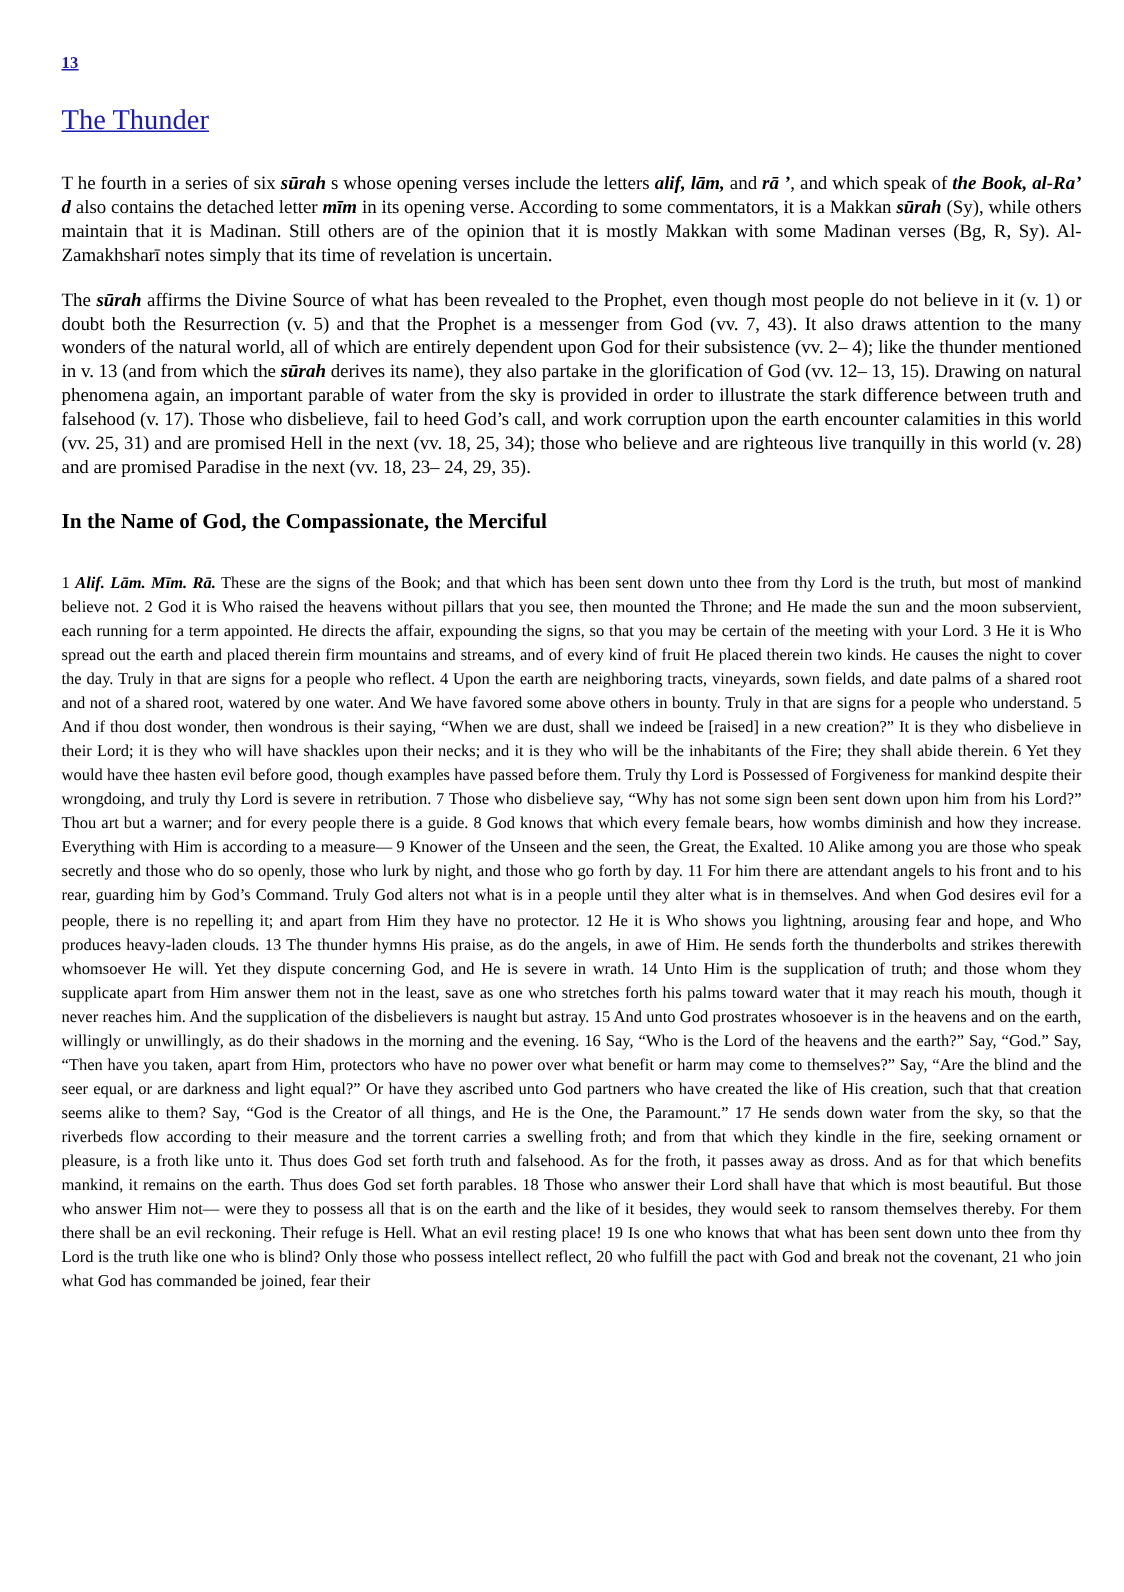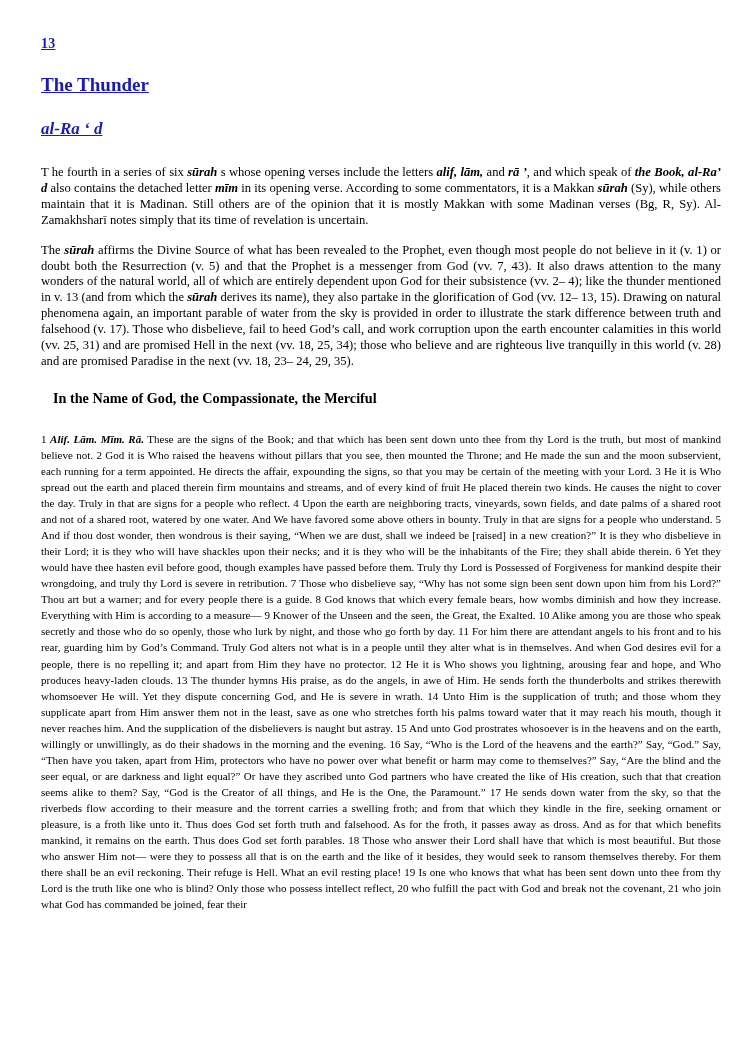--- a/index.html
+++ b/index.html
@@ -17,28 +17,28 @@
   .page {
     position: relative;
     width: 749px;
     height: 1061px;
     box-sizing: border-box;
     padding: 36px 28px 0 41px;
   }
   .chapter-number {
     color: #1b1bb3;
     font-weight: bold;
-    font-size: 14px;
+    font-size: 11px;
     text-decoration: underline;
     margin: 0 0 22px 0;
     letter-spacing: 0.2px;
   }
   .chapter-title {
     color: #1b1bb3;
-    font-weight: bold;
+    font-weight: normal;
     font-size: 19px;
     text-decoration: underline;
     margin: 0 0 23px 0;
   }
   .chapter-title-ar {
     color: #1b1bb3;
     font-weight: bold;
     font-style: italic;
     font-size: 17px;
     text-decoration: underline;
@@ -47,41 +47,40 @@
   .intro-para {
     font-size: 12.6px;
     line-height: 15.9px;
     text-align: justify;
     margin: 0 0 14px 0;
     hyphens: none;
   }
   .basmala {
     font-weight: bold;
     font-size: 14.2px;
-    margin: 20px 0 24px 12px;
+    margin: 20px 0 24px 0;
     line-height: 17px;
   }
   .verse-body {
     font-size: 11px;
     line-height: 16.05px;
     text-align: justify;
     margin: 0;
   }
   i { font-style: italic; font-weight: bold; }
 </style>
 </head>
 <body>
 
 <div class="page">
 
   <div class="chapter-number">13</div>
 
   <div class="chapter-title">The Thunder</div>
 
-  <div class="chapter-title-ar">al-Ra ‘ d</div>
 
   <p class="intro-para"><span>T he fourth in a series of six </span><i>sūrah</i><span> s whose opening verses include the letters </span><i>alif, lām,</i><span> and </span><i>rā ’</i><span>, and which speak of </span><i>the Book, al-Ra’ d</i><span> also contains the detached letter </span><i>mīm</i><span> in its opening verse. According to some commentators, it is a Makkan </span><i>sūrah</i><span> (Sy), while others maintain that it is Madinan. Still others are of the opinion that it is mostly Makkan with some Madinan verses (Bg, R, Sy). Al-Zamakhsharī notes simply that its time of revelation is uncertain.</span></p>
 
   <p class="intro-para"><span>The </span><i>sūrah</i><span> affirms the Divine Source of what has been revealed to the Prophet, even though most people do not believe in it (v. 1) or doubt both the Resurrection (v. 5) and that the Prophet is a messenger from God (vv. 7, 43). It also draws attention to the many wonders of the natural world, all of which are entirely dependent upon God for their subsistence (vv. 2– 4); like the thunder mentioned in v. 13 (and from which the </span><i>sūrah</i><span> derives its name), they also partake in the glorification of God (vv. 12– 13, 15). Drawing on natural phenomena again, an important parable of water from the sky is provided in order to illustrate the stark difference between truth and falsehood (v. 17). Those who disbelieve, fail to heed God’s call, and work corruption upon the earth encounter calamities in this world (vv. 25, 31) and are promised Hell in the next (vv. 18, 25, 34); those who believe and are righteous live tranquilly in this world (v. 28) and are promised Paradise in the next (vv. 18, 23– 24, 29, 35).</span></p>
 
   <div class="basmala">In the Name of God, the Compassionate, the Merciful</div>
 
   <p class="verse-body"><span>1</span><span> </span><i>Alif. Lām. Mīm. Rā.</i><span> These are the signs of the Book; and that which has been sent down unto thee from thy Lord is the truth, but most of mankind believe not. 2 God it is Who raised the heavens without pillars that you see, then mounted the Throne; and He made the sun and the moon subservient, each running for a term appointed. He directs the affair, expounding the signs, so that you may be certain of the meeting with your Lord. 3 He it is Who spread out the earth and placed therein firm mountains and streams, and of every kind of fruit He placed therein two kinds. He causes the night to cover the day. Truly in that are signs for a people who reflect. 4 Upon the earth are neighboring tracts, vineyards, sown fields, and date palms of a shared root and not of a shared root, watered by one water. And We have favored some above others in bounty. Truly in that are signs for a people who understand. 5 And if thou dost wonder, then wondrous is their saying, “When we are dust, shall we indeed be [raised] in a new creation?” It is they who disbelieve in their Lord; it is they who will have shackles upon their necks; and it is they who will be the inhabitants of the Fire; they shall abide therein. 6 Yet they would have thee hasten evil before good, though examples have passed before them. Truly thy Lord is Possessed of Forgiveness for mankind despite their wrongdoing, and truly thy Lord is severe in retribution. 7 Those who disbelieve say, “Why has not some sign been sent down upon him from his Lord?” Thou art but a warner; and for every people there is a guide. 8 God knows that which every female bears, how wombs diminish and how they increase. Everything with Him is according to a measure— 9 Knower of the Unseen and the seen, the Great, the Exalted. 10 Alike among you are those who speak secretly and those who do so openly, those who lurk by night, and those who go forth by day. 11 For him there are attendant angels to his front and to his rear, guarding him by God’s Command. Truly God alters not what is in a people until they alter what is in themselves. And when God desires evil for a people, there is no repelling it; and apart from Him they have no protector. 12 He it is Who shows you lightning, arousing fear and hope, and Who produces heavy-laden clouds. 13 The thunder hymns His praise, as do the angels, in awe of Him. He sends forth the thunderbolts and strikes therewith whomsoever He will. Yet they dispute concerning God, and He is severe in wrath. 14 Unto Him is the supplication of truth; and those whom they supplicate apart from Him answer them not in the least, save as one who stretches forth his palms toward water that it may reach his mouth, though it never reaches him. And the supplication of the disbelievers is naught but astray. 15 And unto God prostrates whosoever is in the heavens and on the earth, willingly or unwillingly, as do their shadows in the morning and the evening. 16 Say, “Who is the Lord of the heavens and the earth?” Say, “God.” Say, “Then have you taken, apart from Him, protectors who have no power over what benefit or harm may come to themselves?” Say, “Are the blind and the seer equal, or are darkness and light equal?” Or have they ascribed unto God partners who have created the like of His creation, such that that creation seems alike to them? Say, “God is the Creator of all things, and He is the One, the Paramount.” 17 He sends down water from the sky, so that the riverbeds flow according to their measure and the torrent carries a swelling froth; and from that which they kindle in the fire, seeking ornament or pleasure, is a froth like unto it. Thus does God set forth truth and falsehood. As for the froth, it passes away as dross. And as for that which benefits mankind, it remains on the earth. Thus does God set forth parables. 18 Those who answer their Lord shall have that which is most beautiful. But those who answer Him not— were they to possess all that is on the earth and the like of it besides, they would seek to ransom themselves thereby. For them there shall be an evil reckoning. Their refuge is Hell. What an evil resting place! 19 Is one who knows that what has been sent down unto thee from thy Lord is the truth like one who is blind? Only those who possess intellect reflect, 20 who fulfill the pact with God and break not the covenant, 21 who join what God has commanded be joined, fear their</span></p>
 
 </div>

